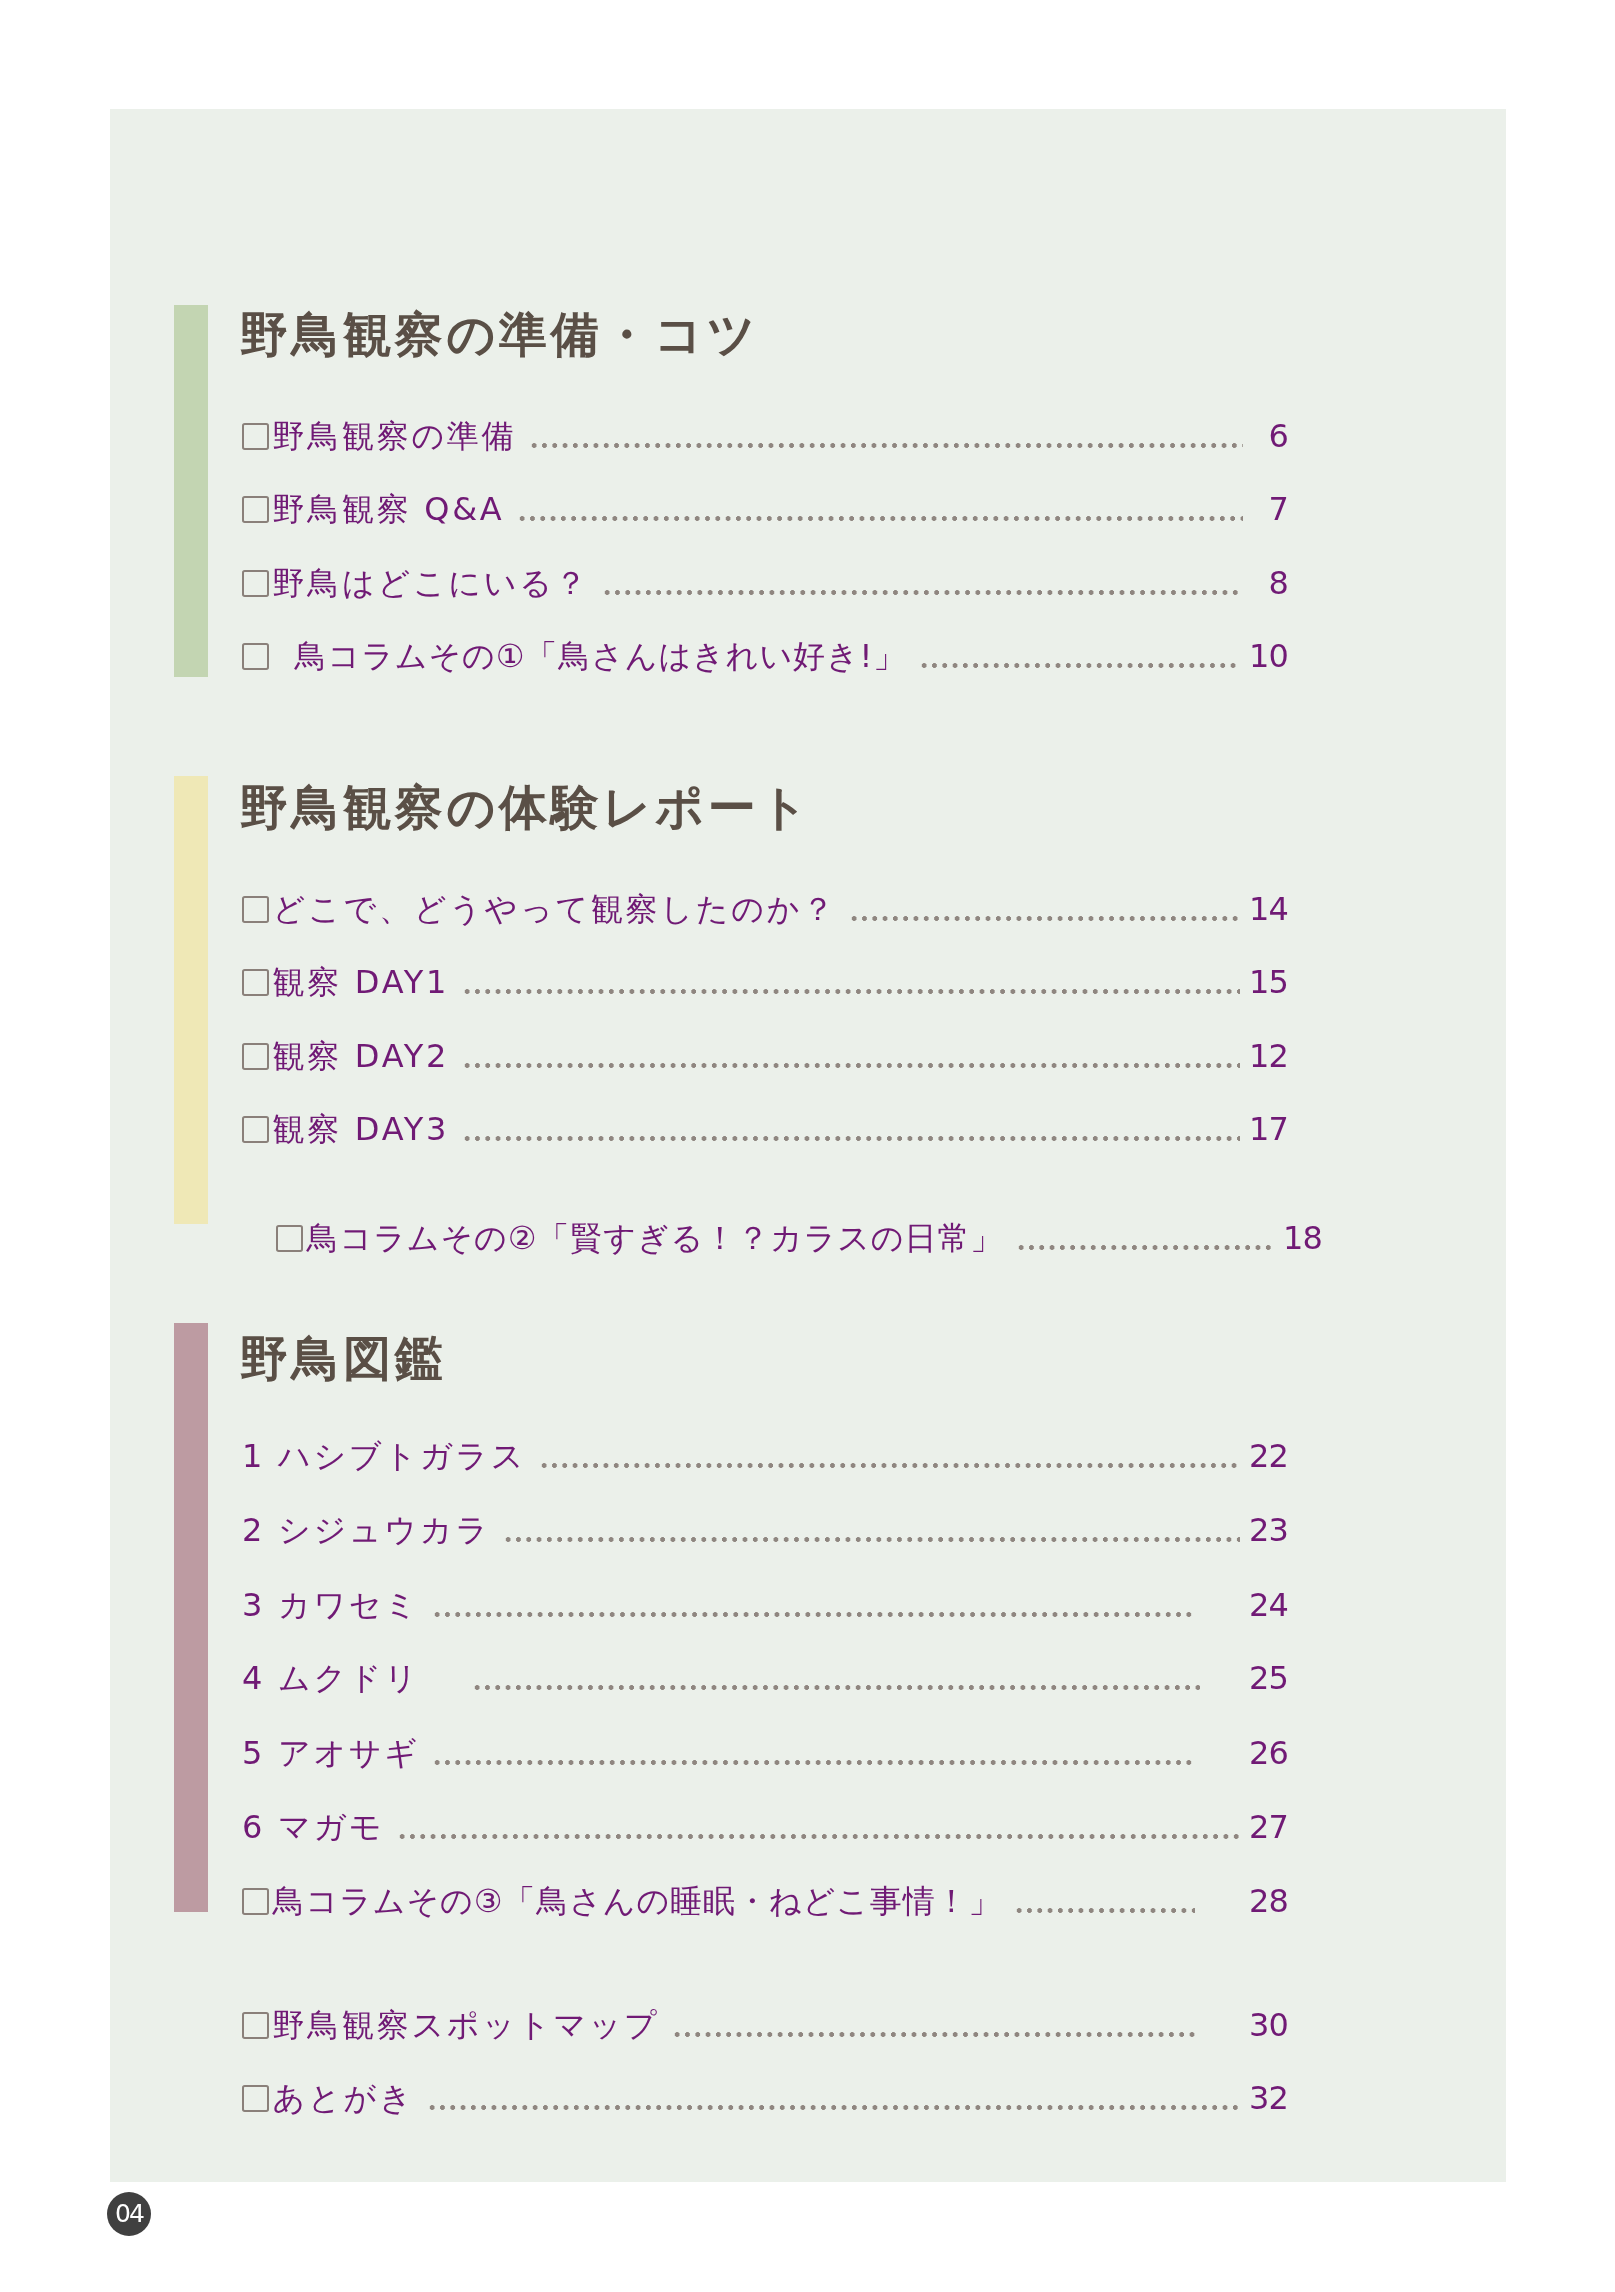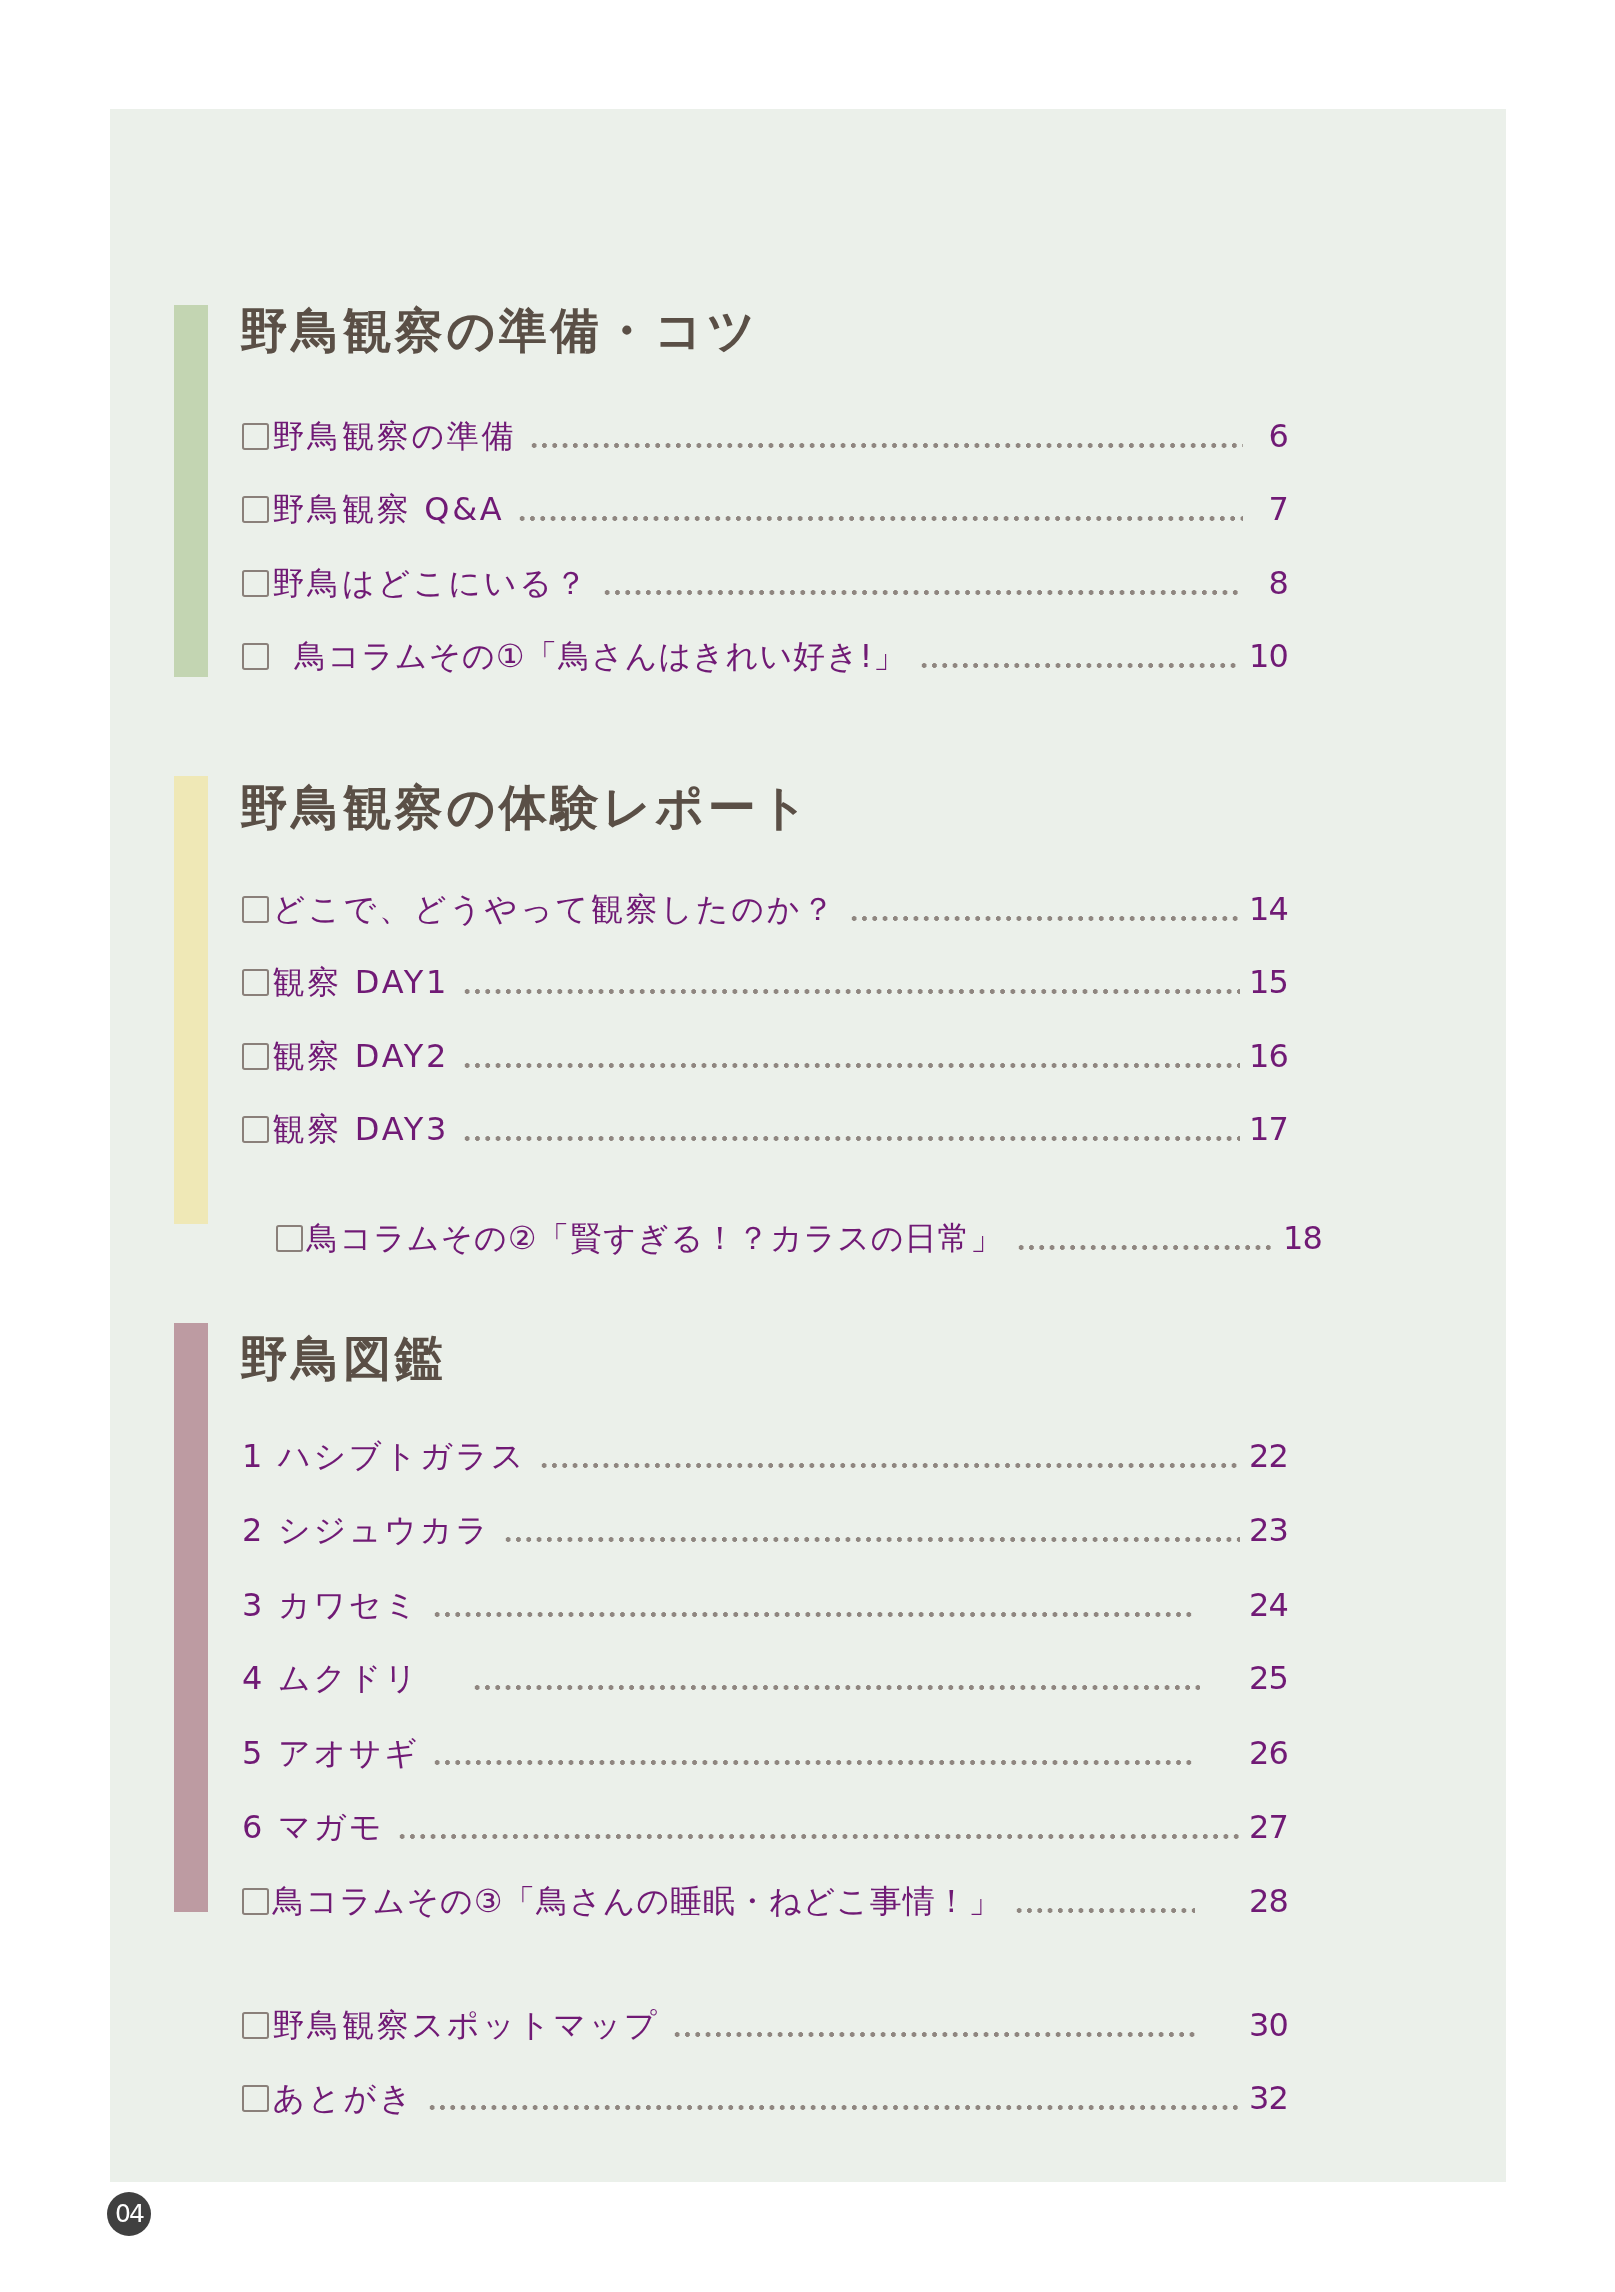--- a/index.html
+++ b/index.html
@@ -37,21 +37,21 @@
     background: #404040; color: #ffffff; font-size: 25px; line-height: 44px; text-align: center;
     letter-spacing: -1.8px;
   }
 </style>
 </head>
 <body>
 
 <div class="panel"></div>
 
 <div class="bar" style="top:305px;height:372px;background:#c3d5b2;"></div>
-<div class="heading" style="top:306px;font-family:Liberation Mono, monospace;">野鳥観察の準備・コツ</div>
+<div class="heading" style="top:306px;">野鳥観察の準備・コツ</div>
 
 <div class="row" style="top:414px;">
   <span class="cb"></span>
   <span class="label">野鳥観察の準備</span>
   <span class="dots"></span>
   <span class="page">6</span>
 </div>
 <div class="row" style="top:487px;">
   <span class="cb"></span>
   <span class="label">野鳥観察 Q&amp;A</span>
@@ -83,21 +83,21 @@
 <div class="row" style="top:960px;">
   <span class="cb"></span>
   <span class="label">観察 DAY1</span>
   <span class="dots"></span>
   <span class="page">15</span>
 </div>
 <div class="row" style="top:1034px;">
   <span class="cb"></span>
   <span class="label">観察 DAY2</span>
   <span class="dots"></span>
-  <span class="page">16</span>
+  <span class="page">12</span>
 </div>
 <div class="row" style="top:1107px;">
   <span class="cb"></span>
   <span class="label">観察 DAY3</span>
   <span class="dots"></span>
   <span class="page">17</span>
 </div>
 <div class="row" style="top:1216px;padding-left:34px;">
   <span class="cb"></span>
   <span class="label" style="letter-spacing:0.9px;">鳥コラムその②「賢すぎる！？カラスの日常」</span>

